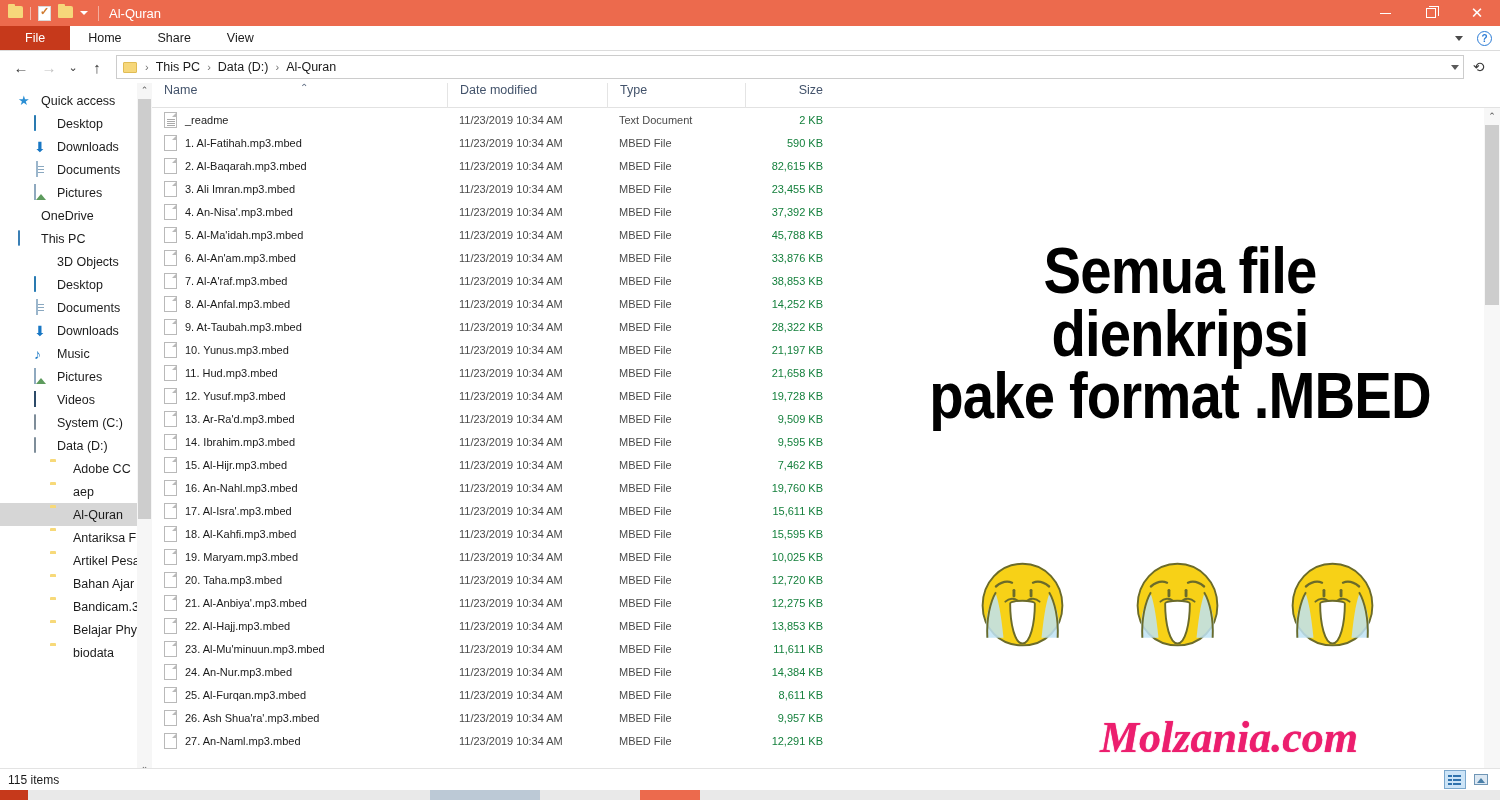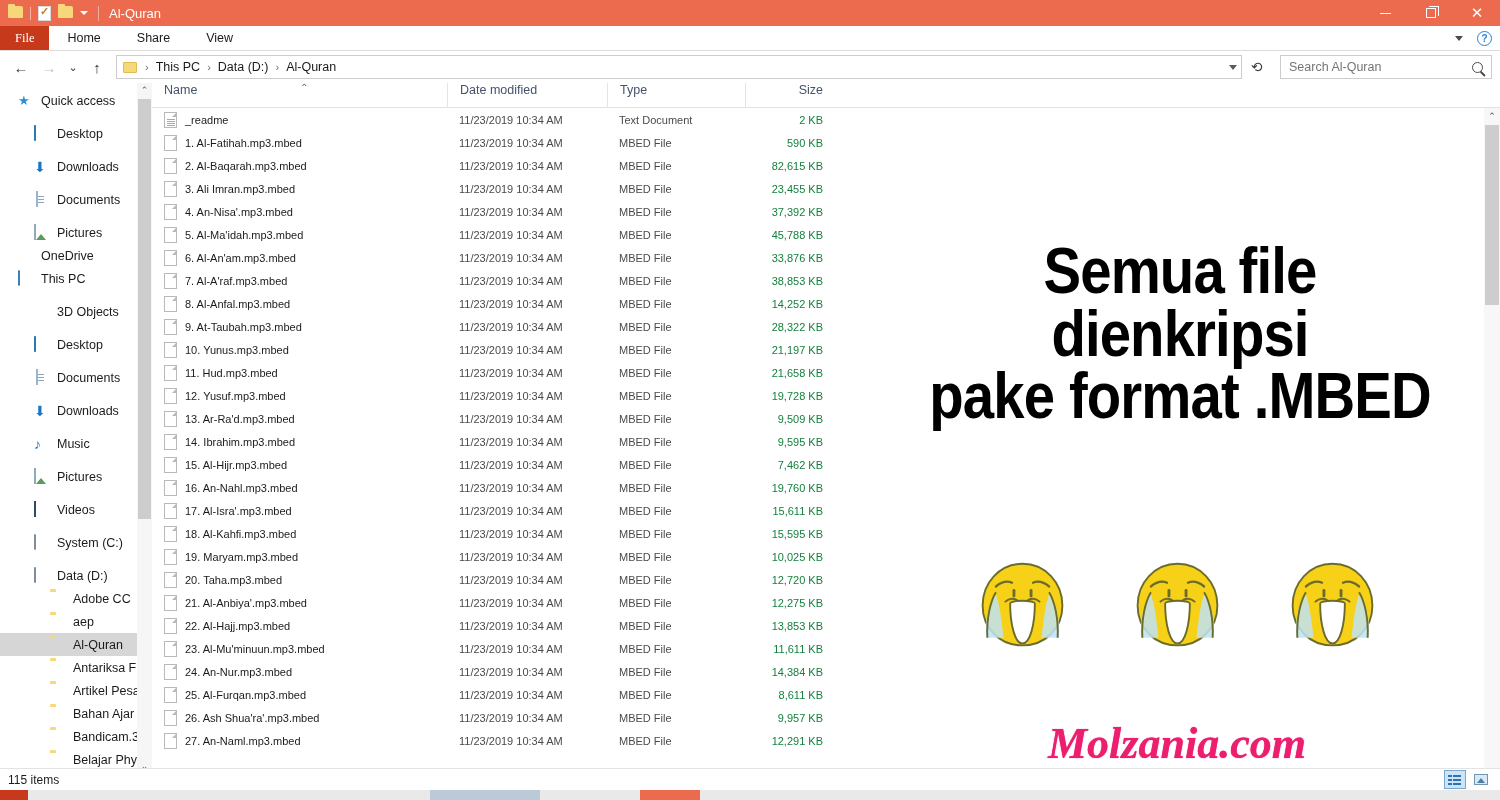--- a/index.html
+++ b/index.html
@@ -71,21 +71,21 @@
   
   .ribbon {
     height: 25px; background: #ffffff;
     display: flex; align-items: stretch; position: relative;
     border-bottom: 1px solid #dcdcdc;
   }
   .rtab {
     padding: 0 18px; display: flex; align-items: center;
     font-size: 12.5px; color: #1b1b1b;
   }
-  .rtab.file { background: #c6391b; color: #ffffff; padding: 0 15px; font-family: Liberation Serif, serif; }
+  .rtab.file { background: #c6391b; color: #ffffff; padding: 0 25px; }
   .ribbon-right { position: absolute; right: 8px; top: 0; height: 25px;
     display: flex; align-items: center; gap: 14px; }
   .chev-dn {
     width: 0; height: 0;
     border-left: 4px solid transparent;
     border-right: 4px solid transparent;
     border-top: 5px solid #4b4b4b;
   }
   .help-ico {
     width: 15px; height: 15px; border-radius: 50%;
@@ -160,21 +160,21 @@
     padding-right: 6px;
   }
   .nav-item.selected { background: #d6d6d6; }
   .nav-ico { width: 16px; height: 16px; margin-right: 7px; flex-shrink: 0; position: relative; }
   .nav-label { white-space: nowrap; overflow: hidden; }
   .pin {
     margin-left: auto; color: #9a9a9a; font-size: 11px;
     transform: rotate(40deg);
   }
   .lvl0 { padding-left: 18px; }
-  .lvl1 { padding-left: 34px; margin-top: 10px; }
+  .lvl1 { padding-left: 34px; }
   .lvl2 { padding-left: 50px; }
 
   .ic-star { color: #2b8fd4; font-size: 13px; line-height: 16px; }
   .ic-desktop {
     width: 15px; height: 11px; background: #3a9fe0;
     border: 1px solid #2a7ab0; border-radius: 1px; margin-top: 3px;
   }
   .ic-dl { color: #1877c4; font-size: 14px; line-height: 16px; }
   .ic-doc {
     width: 12px; height: 15px; background: #f2f6fa;
@@ -313,26 +313,25 @@
   .ovl-2 { font-size: 64px; }
   .ovl-3 { font-size: 64px; }
 
   .emojis {
     position: absolute; left: 975px; top: 558px;
     display: flex; gap: 60px; pointer-events: none;
   }
   .emoji { width: 95px; height: 95px; }
 
   .watermark {
-    position: absolute; left: 1048px; top: 712px;
+    position: absolute; left: 1100px; top: 712px;
     font-family: "Liberation Serif", serif;
     font-size: 44px; font-style: italic; font-weight: bold;
     color: #ec1e6e; letter-spacing: 0px; pointer-events: none;
     text-shadow: 0 0 1px #ec1e6e;
-    margin-top: 6px;
   }
 
   
   .statusbar {
     position: absolute; left: 0; bottom: 10px; width: 1500px; height: 22px;
     background: #ffffff; border-top: 1px solid #e3e3e3;
     display: flex; align-items: center; padding: 0 8px;
     font-size: 12px; color: #1b1b1b;
   }
   .view-btns { margin-left: auto; display: flex; gap: 4px; align-items: center; }
@@ -426,24 +425,20 @@
     <span class="crumb">Data (D:)</span>
     <span class="crumb-sep">›</span>
     <span class="crumb">Al-Quran</span>
     <div class="addr-right">
       <div class="addr-caret"></div>
     </div>
   </div>
   <div class="navbtn">
       <span class="refresh-ico">⟳</span>
     </div>
-  <div class="searchbox">
-    <input placeholder="Search Al-Quran" style="">
-    <div class="search-ico"></div>
-  </div>
 </div>
 
 <div class="body-wrap">
 
   <div class="sidebar">
     <div id="sidebar-items">
         <div class="nav-item lvl0">
           <span class="nav-ico"><span class="ic-star">★</span></span>
           <span class="nav-label">Quick access</span>
         </div>

